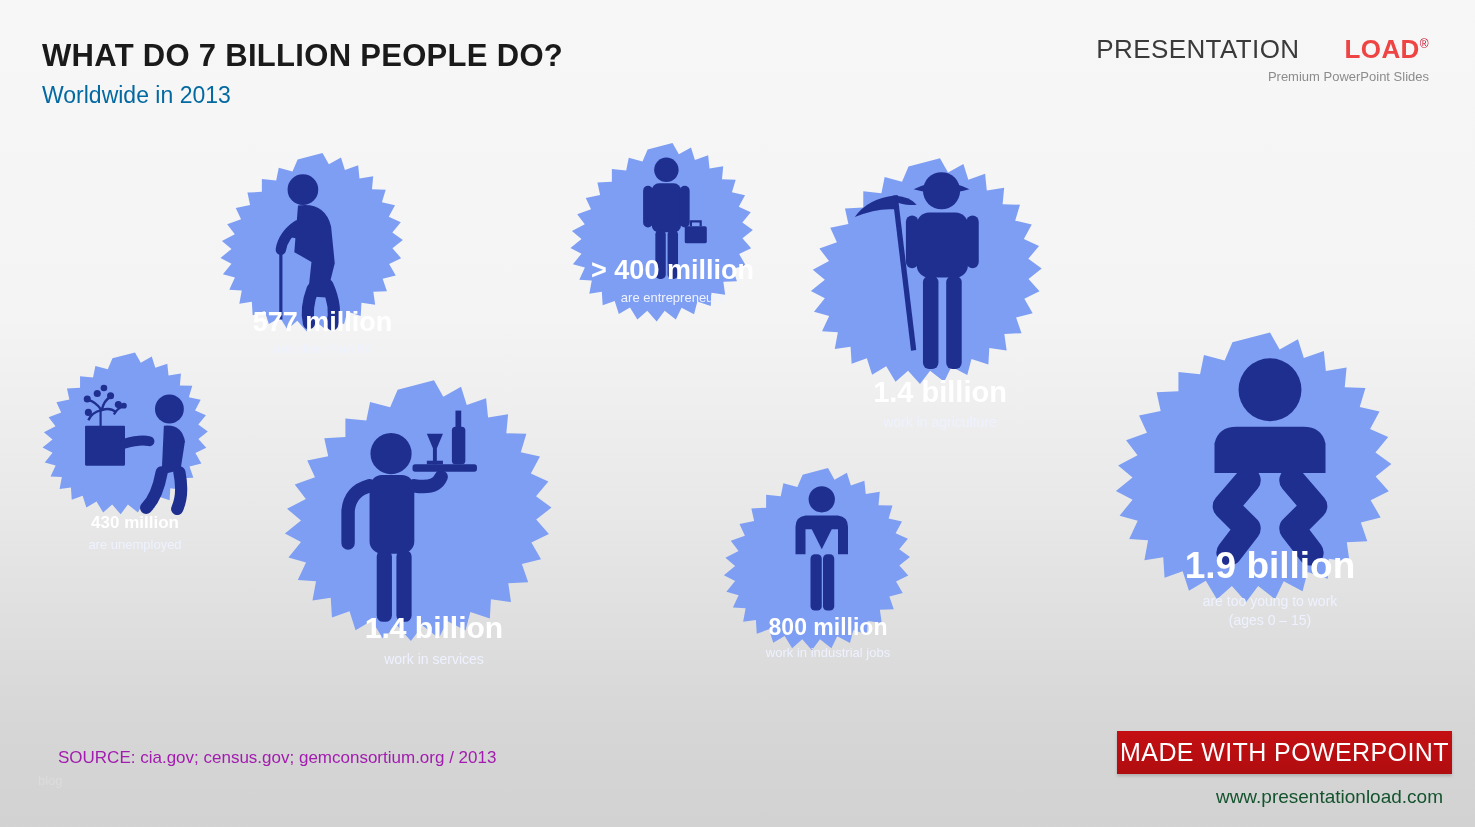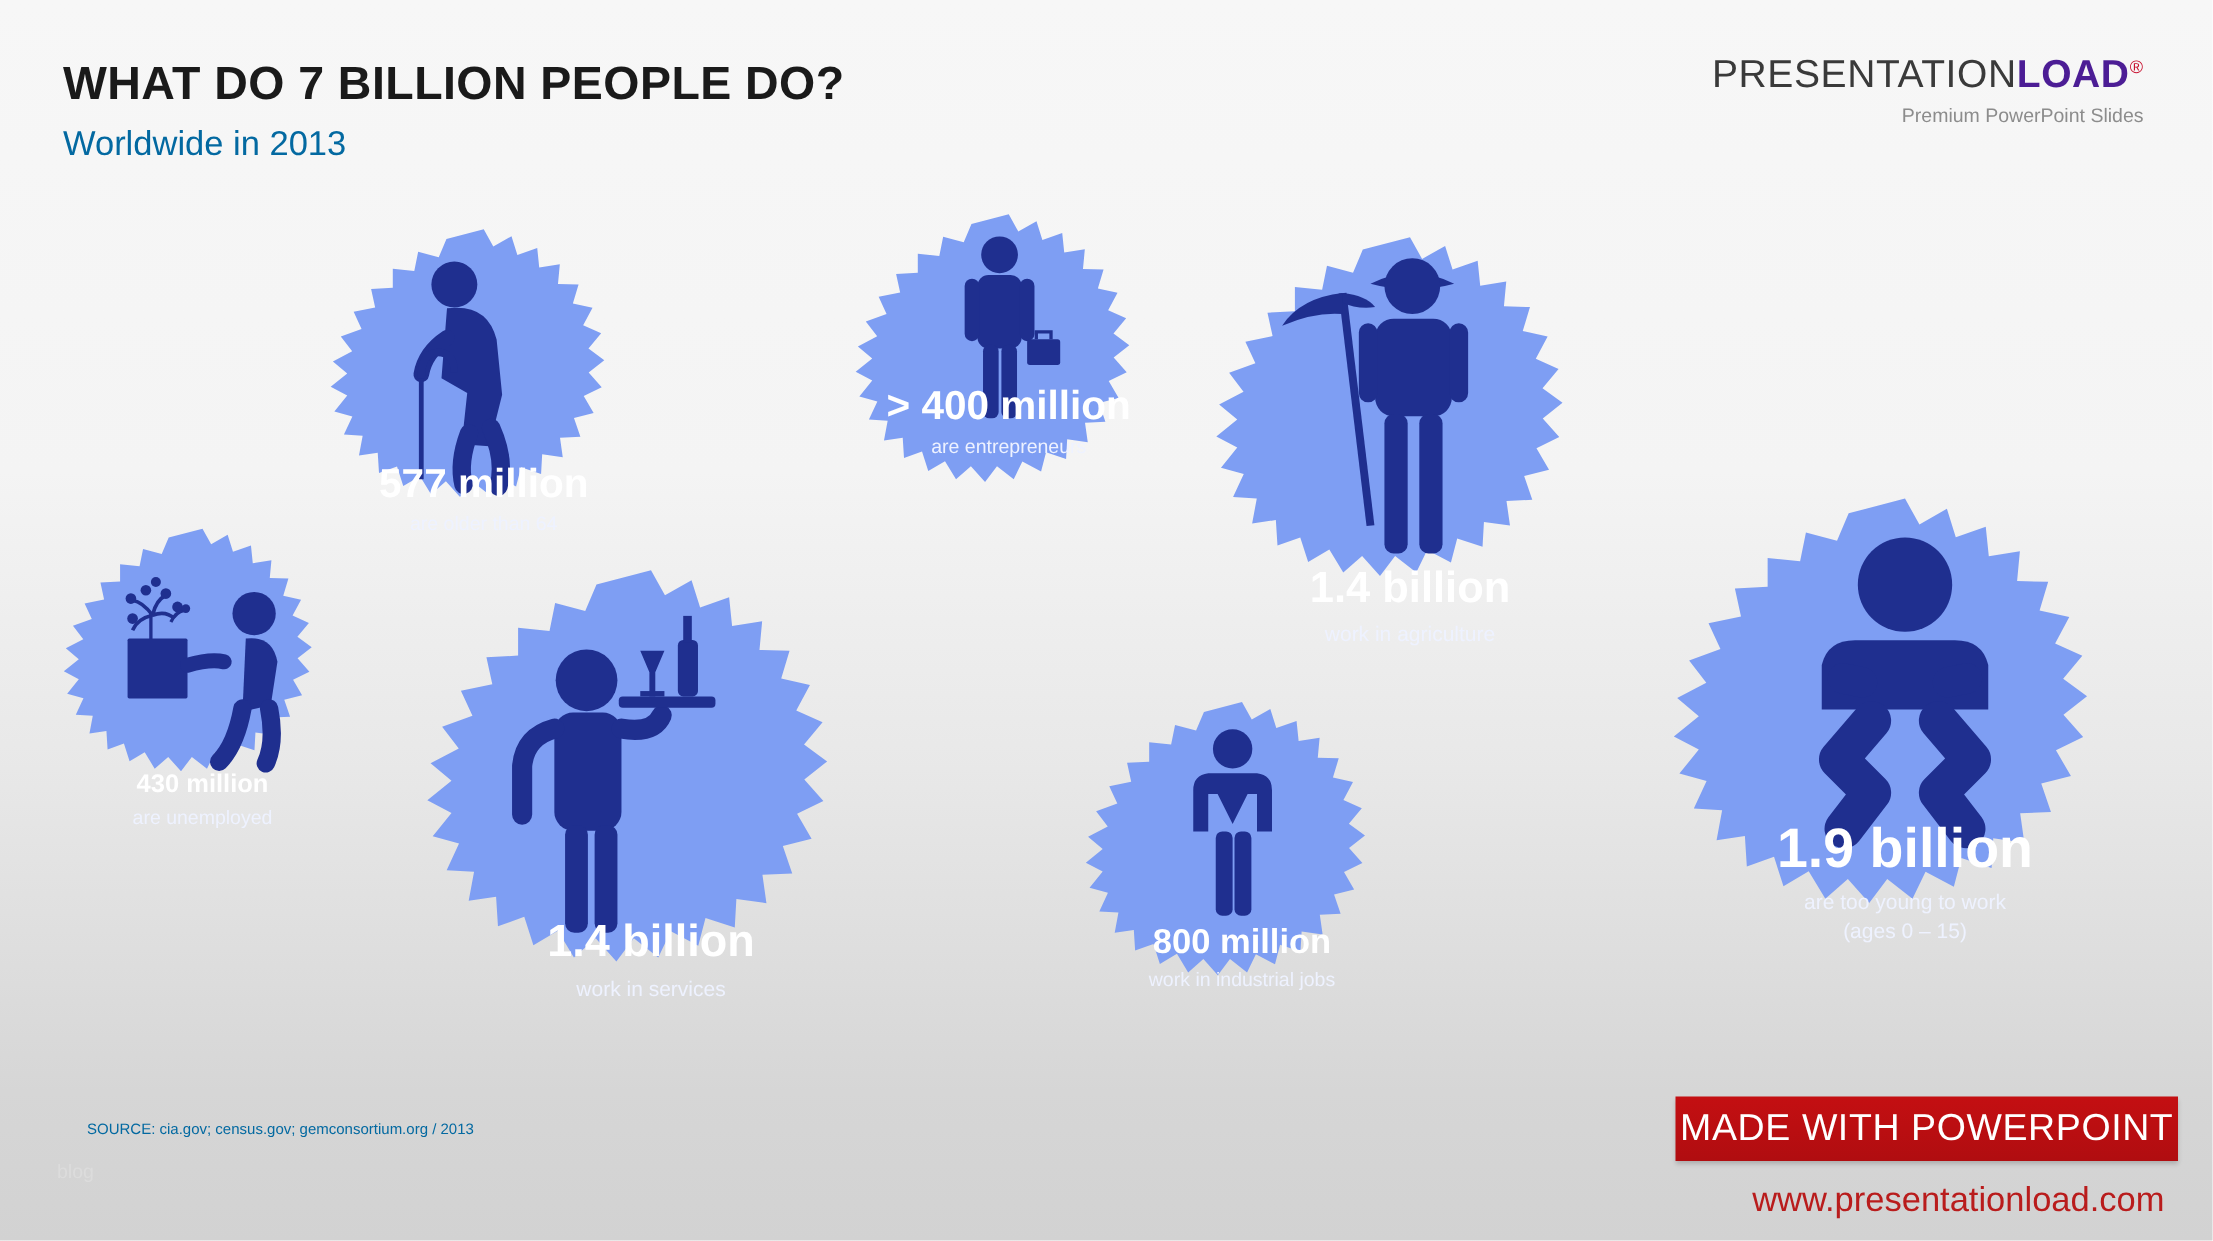--- a/index.html
+++ b/index.html
@@ -17,55 +17,55 @@
     font-size:31px;font-weight:bold;letter-spacing:.3px;color:#1a1a1a;
     white-space:nowrap;
   }
   .subtitle{
     position:absolute;left:42px;top:82px;
     font-size:23px;color:#0369a1;white-space:nowrap;
   }
   .logo{position:absolute;right:46px;top:36px;text-align:right;}
   .logo-line{font-size:26px;letter-spacing:.4px;line-height:1;white-space:nowrap;}
   .logo-pres{color:#3a3a3a;}
-  .logo-load{color:#4c1d95;font-weight:bold;}
+  .logo-load{color:#ef4444;font-weight:bold;margin-left:45px;}
   .logo-reg{color:#c8102e;font-size:12px;vertical-align:super;}
   .logo-tag{font-size:13px;color:#8c8c8c;margin-top:7px;white-space:nowrap;}
 
   
   .gear{position:absolute;}
   .gear svg{display:block;width:100%;height:100%;}
   .gear .gear-body{fill:#7e9ef3;}
   .gear .glyph{fill:#1f2f8f;}
   .labels{
     position:absolute;left:0;right:0;text-align:center;color:#ffffff;
     pointer-events:none;
   }
   .big{font-weight:bold;line-height:1.05;white-space:nowrap;}
   .small{line-height:1.2;color:#eef2ff;white-space:nowrap;}
 
   
   .source{
     position:absolute;left:58px;top:748px;
-    font-size:10px;color:#0369a1;white-space:nowrap;
+    font-size:17px;color:#a21caf;white-space:nowrap;
   }
   .blogmark{
     position:absolute;left:38px;top:773px;
     font-size:13px;color:#dcdcdc;white-space:nowrap;
   }
   .madebar{
     position:absolute;left:1117px;top:731px;width:335px;height:43px;
     background:linear-gradient(180deg,#c40f12 0%,#b00d10 100%);
     color:#fff;font-size:25px;letter-spacing:.4px;
     display:flex;align-items:center;justify-content:center;
     box-shadow:0 2px 3px rgba(0,0,0,.18);
   }
   .weburl{
     position:absolute;right:32px;top:786px;
-    font-size:23px;color:#b91c1c;white-space:nowrap;
+    font-size:19px;color:#14532d;white-space:nowrap;
   }
 </style>
 </head>
 <body>
 
 <div class="slide">
 
   <div class="title">WHAT DO 7 BILLION PEOPLE DO?</div>
   <div class="subtitle">Worldwide in 2013</div>
 

